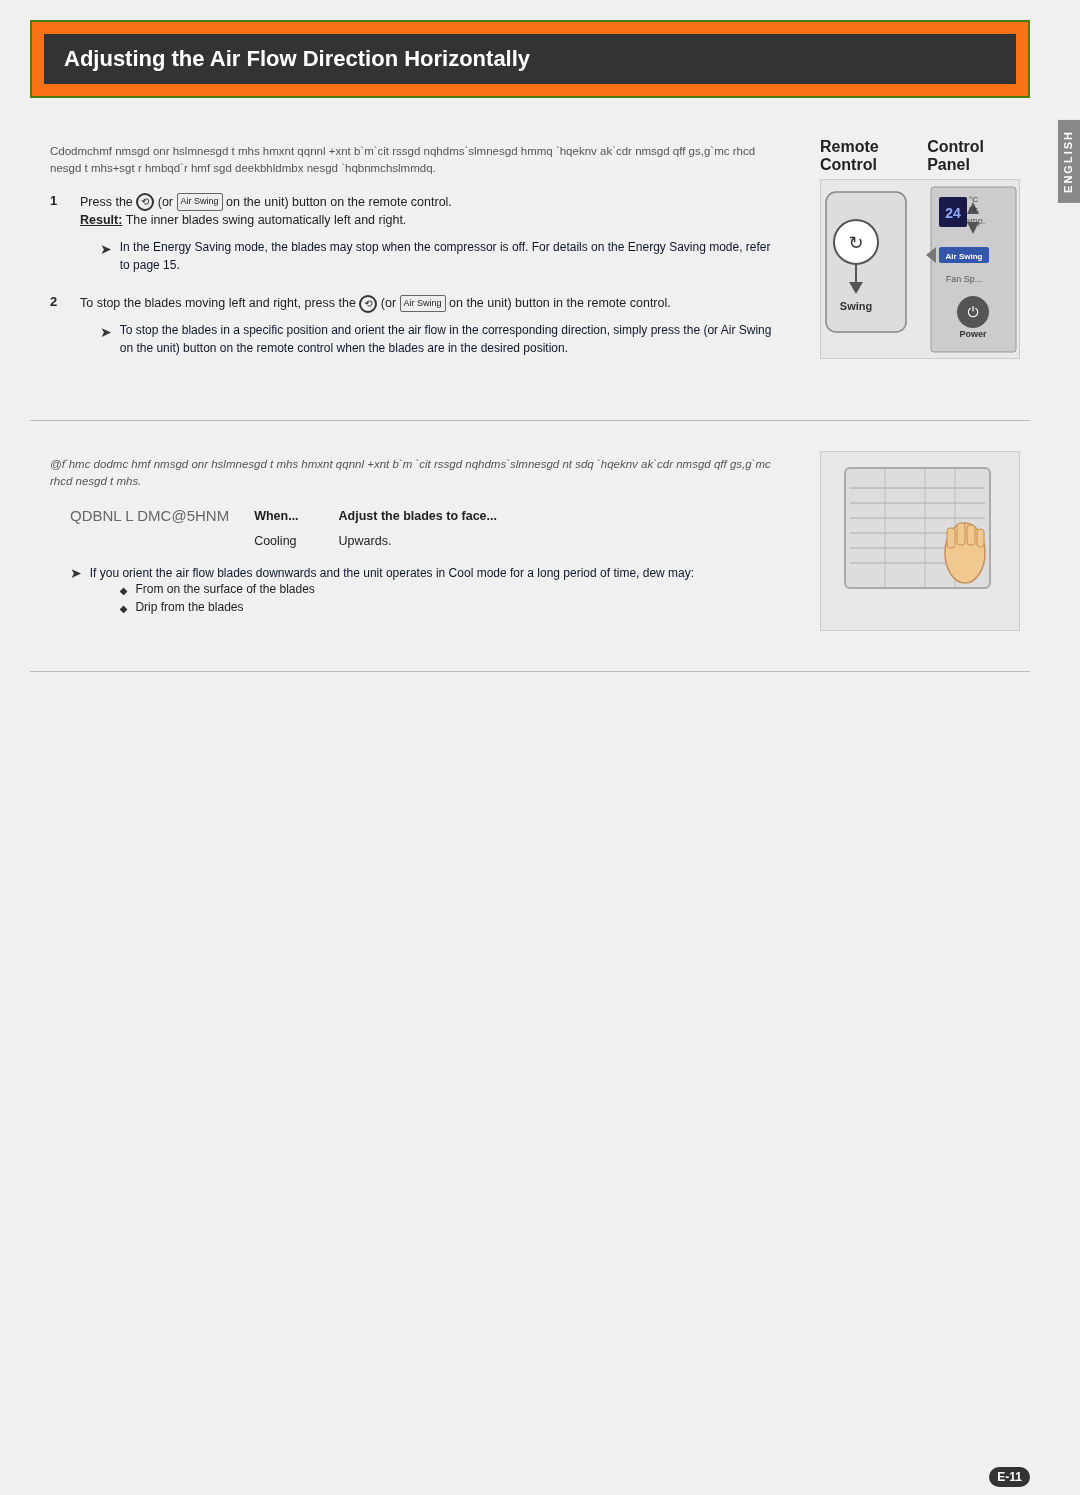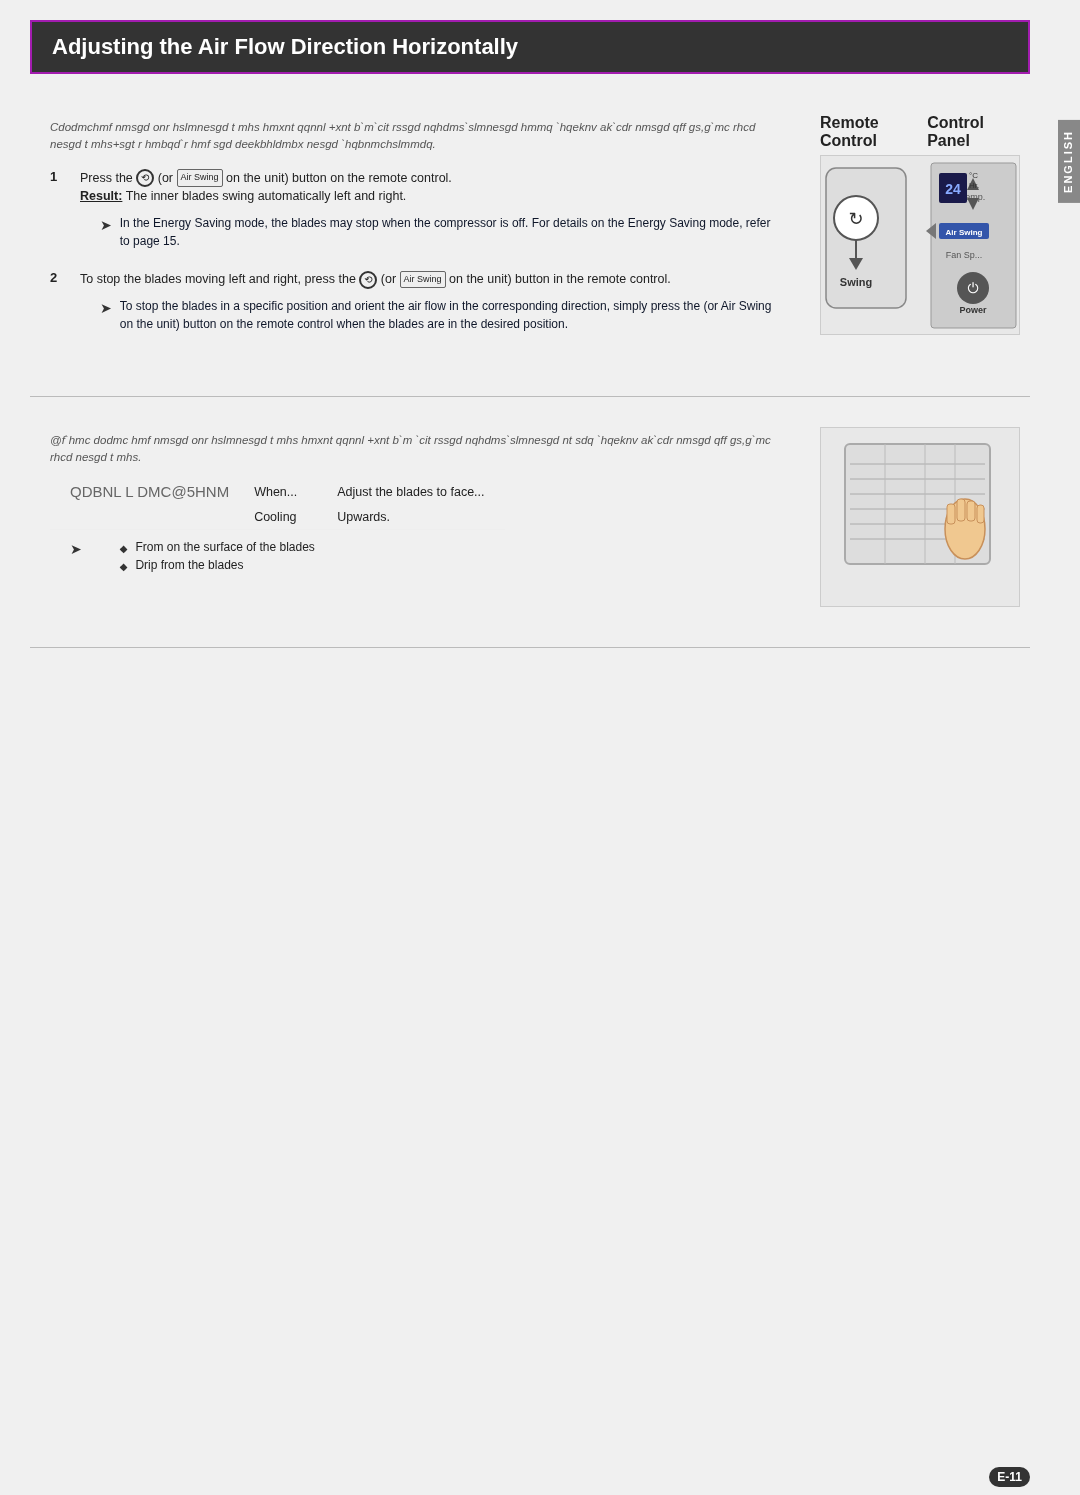--- a/index.html
+++ b/index.html
@@ -35,23 +35,23 @@
     
     .main-content {
       margin-left: 30px;
       margin-right: 50px;
       margin-top: 20px;
       flex: 1;
     }
 
     
     .section-box {
-      border: 2px solid #a21caf;
-      background: #5eead4;
-      padding: 0;
+      border: 2px solid #4d7c0f;
+      background: #f97316;
+      padding: 12px;
       margin-bottom: 30px;
     }
 
     .section-title {
       background: #333;
       color: #fff;
       font-size: 22px;
       font-weight: bold;
       padding: 12px 20px;
       display: block;
@@ -78,21 +78,20 @@
       flex-shrink: 0;
       padding: 10px;
     }
 
     
     .intro-para {
       font-size: 11.5px;
       color: #555;
       line-height: 1.5;
       margin-bottom: 15px;
-      font-style: italic;
     }
 
     
     .step {
       display: flex;
       gap: 15px;
       margin-bottom: 12px;
     }
 
     .step-num {
@@ -175,25 +174,25 @@
       text-align: left;
     }
 
     .blade-table .col-label {
       font-size: 15px;
       color: #666;
       padding-right: 5px;
     }
 
     .blade-table .col-when {
-      font-weight: normal;
+      font-weight: bold;
     }
 
     .blade-table .col-adjust {
-      font-weight: normal;
+      font-weight: bold;
       margin-top: 36px;
     }
 
     
     .unit-img-box {
       width: 200px;
       height: 180px;
       background: #e8e8e8;
       border: 1px solid #ccc;
       display: flex;
@@ -395,20 +394,21 @@
               <td>Cooling</td>
               <td>Upwards.</td>
             </tr>
           </tbody>
         </table>
 
 
         <div class="note-item">
           <span class="note-arrow">➤</span>
           <div>
+            <span class="note-text">If you orient the air flow blades downwards and the unit operates in Cool mode for a long period of time, dew may:</span>
             <div class="bullet-items">
               <div class="bullet-item">
                 <span class="bullet-diamond">◆</span>
                 <span>From on the surface of the blades</span>
               </div>
               <div class="bullet-item">
                 <span class="bullet-diamond">◆</span>
                 <span>Drip from the blades</span>
               </div>
             </div>

